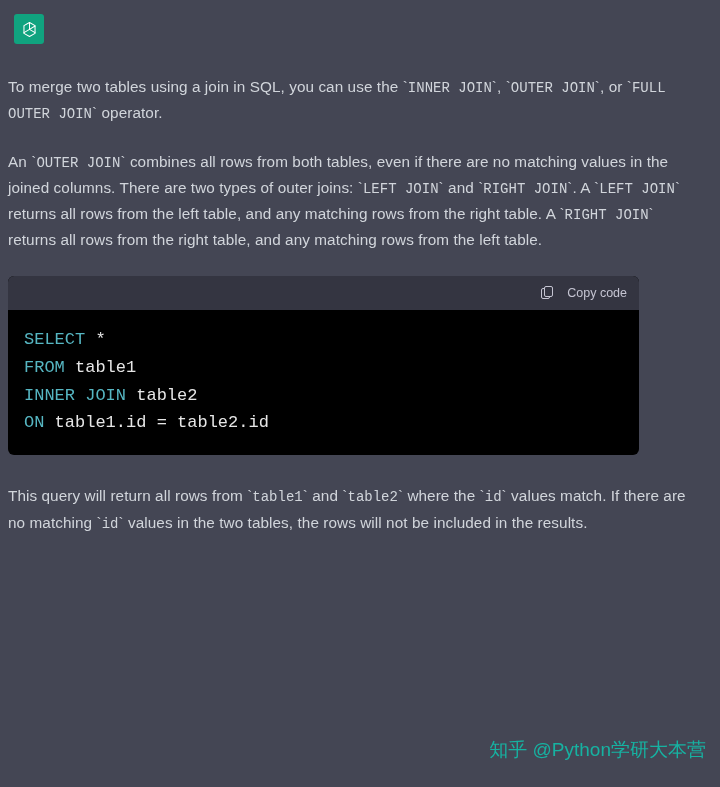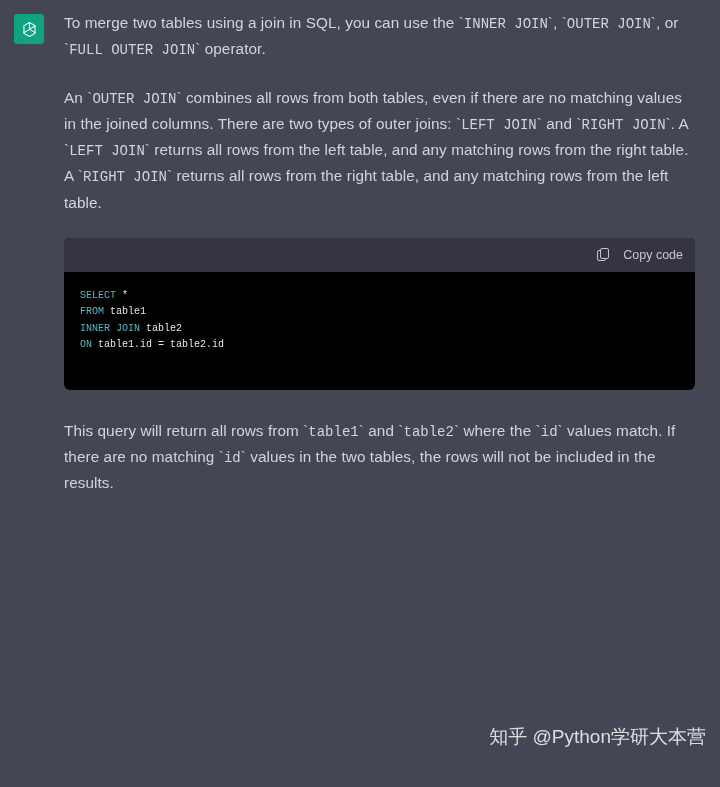--- a/index.html
+++ b/index.html
@@ -14,21 +14,21 @@
     font-family: "Liberation Sans", sans-serif;
     color: #d1d5db;
   }
   .page {
     position: relative;
     width: 720px;
     height: 787px;
     background: #444654;
     box-sizing: border-box;
     display: flex;
-    flex-direction: row;
+    flex-direction: column;
   }
   .left-rail {
     width: 56px;
     flex: 0 0 56px;
     padding-top: 8px;
     display: flex;
     flex-direction: column;
     align-items: center;
   }
   .avatar {
@@ -101,38 +101,38 @@
   .copy-icon .sheet {
     position: absolute;
     border: 1.3px solid #c5c5d2;
     border-radius: 2px;
     box-sizing: border-box;
   }
   .copy-icon .s1 { left: 0; top: 2px; width: 9px; height: 11px; }
   .copy-icon .s2 { left: 3px; top: 0px; width: 9px; height: 11px; background: #343541; }
   pre.code {
     margin: 0;
-    padding: 16px 16px 36px 16px;
+    padding: 16px 16px 18px 16px;
     font-family: "Liberation Mono", "DejaVu Sans Mono", monospace;
-    font-size: 10px;
+    font-size: 17px;
     line-height: 1.64;
     color: #e6e6e6;
     white-space: pre;
     overflow: hidden;
   }
   .kw { color: #56b6c2; }
   .op { color: #e6e6e6; }
   .ident { color: #e6e6e6; }
   .star { color: #e6e6e6; }
   .watermark {
     position: absolute;
     right: 14px;
-    bottom: 37px;
+    bottom: 24px;
     font-size: 19px;
-    color: #e5e5e5;
+    color: #14b8a6;
     font-family: "Liberation Sans", sans-serif;
     white-space: nowrap;
     opacity: 0.95;
     pointer-events: none;
     text-align: center;
   }
 </style>
 </head>
 <body>
 

